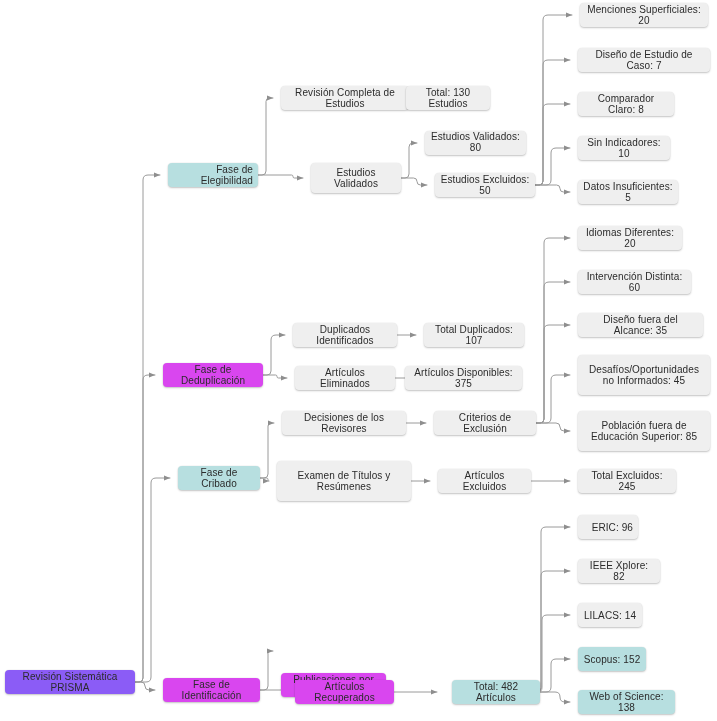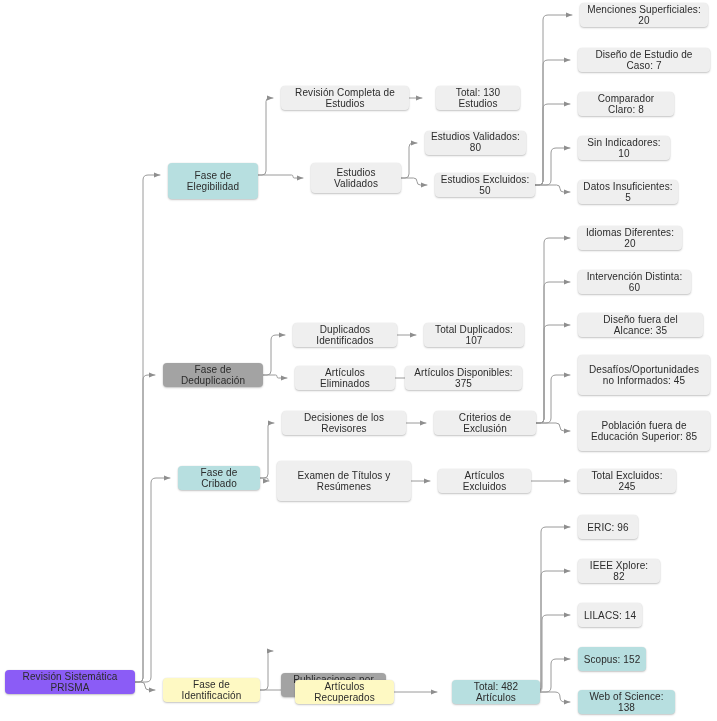--- a/index.html
+++ b/index.html
@@ -32,22 +32,22 @@
     line-height: 11px;
     color: #2b2b2b;
     letter-spacing: 0.1px;
     padding: 2px 5px;
     box-shadow: 0 1px 2px rgba(0,0,0,0.22), 0 0 0 0.5px rgba(0,0,0,0.04);
     z-index: 2;
   }
   .node span { display: block; width: 100%; }
   .fill-gray  { background: #efefef; }
   .fill-teal  { background: #b7dfe0; }
-  .fill-sky   { background: #a3a3a3; }
-  .fill-cyan  { background: #fef9c3; }
+  .fill-sky   { background: #d946ef; }
+  .fill-cyan  { background: #d946ef; }
   .fill-blue  { background: #8b5cf6; }
 </style>
 </head>
 <body>
 
 <div id="canvas">
   <svg id="edge-layer" viewBox="0 0 717 721" xmlns="http://www.w3.org/2000/svg">
     <defs>
       <marker id="arrow" markerWidth="7" markerHeight="7" refX="6.2" refY="2.6" orient="auto" markerUnits="userSpaceOnUse">
         <path d="M0,0 L6.4,2.6 L0,5.2 z" fill="#8e8e8e"></path>
@@ -89,36 +89,36 @@
         <path d="M533,692 L546,692 Q551,692 551,687 L551,664 Q551,659 556,659 L570,659" marker-end="url(#arrow)" stroke-linecap="round"></path>
         <path d="M533,692 L537.5,692 Q542,692 542,687.5 L542,620 Q542,615 547,615 L570,615" marker-end="url(#arrow)" stroke-linecap="round"></path>
         <path d="M533,692 L537,692 Q541,692 541,688 L541,576 Q541,571 546,571 L570,571" marker-end="url(#arrow)" stroke-linecap="round"></path>
         <path d="M533,692 L537,692 Q541,692 541,688 L541,532 Q541,527 546,527 L570,527" marker-end="url(#arrow)" stroke-linecap="round"></path>
       </g>
   </svg>
   <div id="node-layer">
       <div class="node fill-blue" style="left: 5px; top: 670px; width: 130px; height: 24px;">
         <span>Revisión Sistemática PRISMA</span>
       </div>
-      <div class="node fill-teal" style="left: 168px; top: 163px; width: 90px; height: 36px;">
+      <div class="node fill-teal" style="left: 168px; top: 163px; width: 90px; height: 24px; text-align: right;">
         <span>Fase de Elegibilidad</span>
       </div>
       <div class="node fill-sky" style="left: 163px; top: 363px; width: 100px; height: 24px;">
         <span>Fase de Deduplicación</span>
       </div>
       <div class="node fill-teal" style="left: 178px; top: 466px; width: 82px; height: 24px;">
         <span>Fase de Cribado</span>
       </div>
       <div class="node fill-cyan" style="left: 163px; top: 678px; width: 97px; height: 24px;">
         <span>Fase de Identificación</span>
       </div>
       <div class="node fill-gray" style="left: 281px; top: 86px; width: 128px; height: 24px;">
         <span>Revisión Completa de Estudios</span>
       </div>
-      <div class="node fill-gray" style="left: 436px; top: 86px; width: 84px; height: 24px;">
+      <div class="node fill-gray" style="left: 406px; top: 86px; width: 84px; height: 24px;">
         <span>Total: 130 Estudios</span>
       </div>
       <div class="node fill-gray" style="left: 311px; top: 163px; width: 90px; height: 30px;">
         <span>Estudios Validados</span>
       </div>
       <div class="node fill-gray" style="left: 425px; top: 131px; width: 101px; height: 24px; align-items: flex-end;">
         <span>Estudios Validados: 80</span>
       </div>
       <div class="node fill-gray" style="left: 435px; top: 173px; width: 100px; height: 24px;">
         <span>Estudios Excluidos: 50</span>
@@ -182,21 +182,21 @@
       </div>
       <div class="node fill-sky" style="left: 281px; top: 673px; width: 105px; height: 24px;">
         <span>Publicaciones por Fuente</span>
       </div>
       <div class="node fill-cyan" style="left: 295px; top: 680px; width: 99px; height: 24px;">
         <span>Artículos Recuperados</span>
       </div>
       <div class="node fill-teal" style="left: 445px; top: 680px; width: 88px; height: 24px; margin-left: 7px;">
         <span>Total: 482 Artículos</span>
       </div>
-      <div class="node fill-gray" style="left: 578px; top: 515px; width: 60px; height: 24px;">
+      <div class="node fill-gray" style="left: 578px; top: 515px; width: 60px; height: 24px; text-align: right;">
         <span>ERIC: 96</span>
       </div>
       <div class="node fill-gray" style="left: 578px; top: 559px; width: 82px; height: 24px;">
         <span>IEEE Xplore: 82</span>
       </div>
       <div class="node fill-gray" style="left: 578px; top: 603px; width: 64px; height: 24px;">
         <span>LILACS: 14</span>
       </div>
       <div class="node fill-teal" style="left: 578px; top: 647px; width: 68px; height: 24px;">
         <span>Scopus: 152</span>

